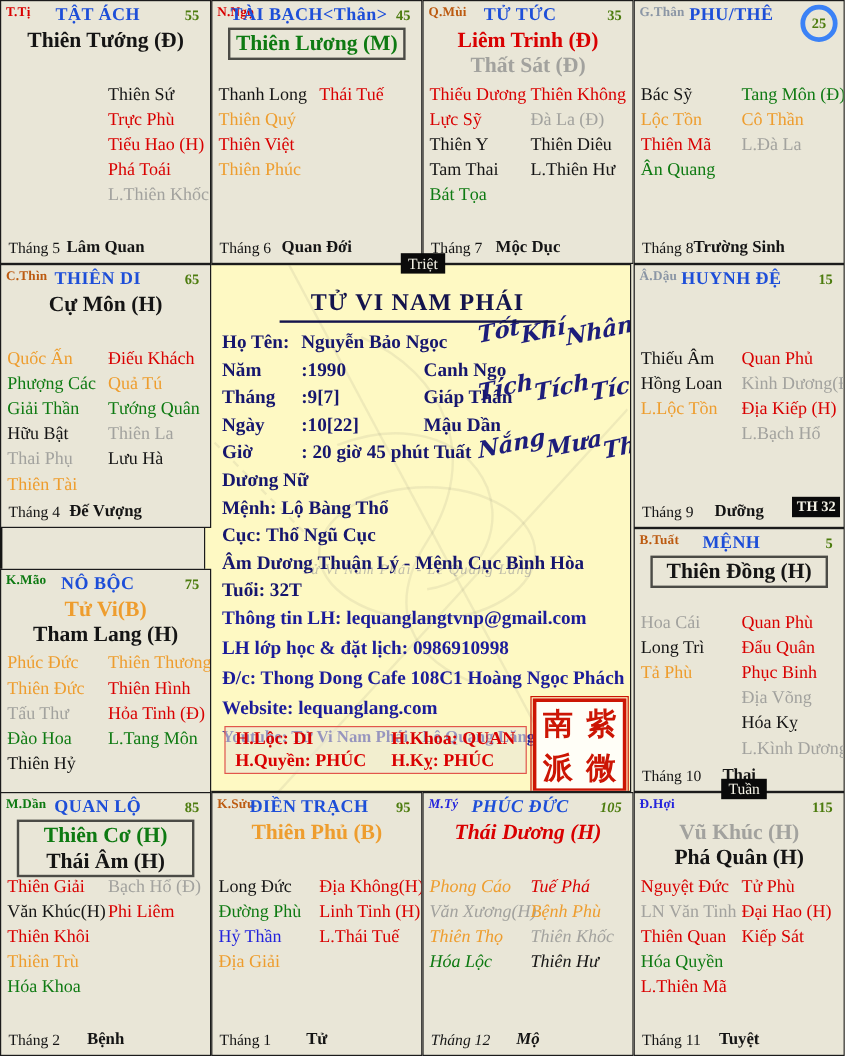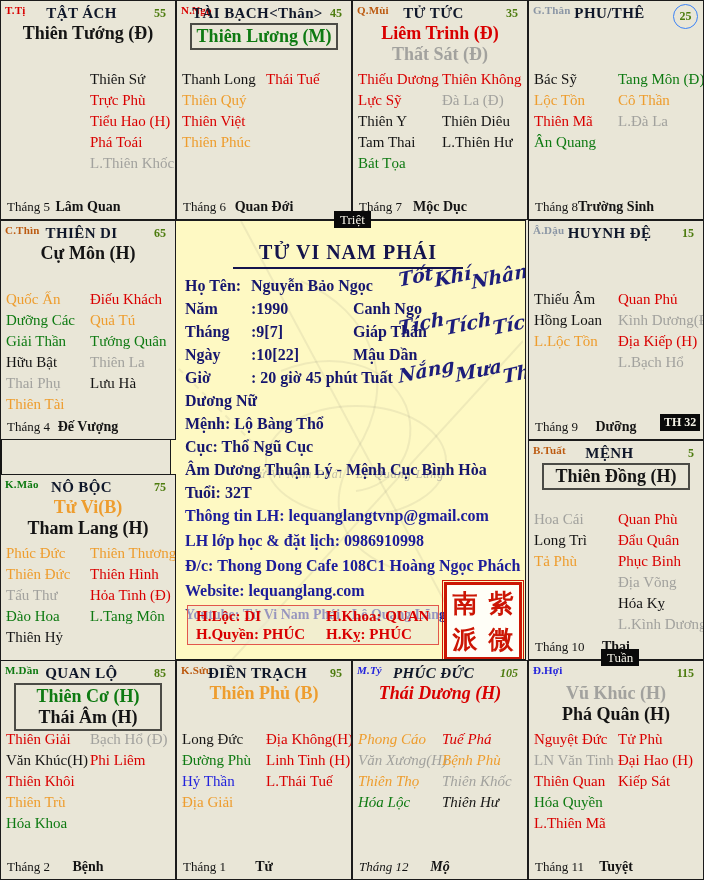--- a/index.html
+++ b/index.html
@@ -2,23 +2,23 @@
 <html><head>
 <meta charset="utf-8">
 <style>
   html,body{margin:0;padding:0;}
   body{width:704px;height:880px;background:#e9e6d7;font-family:"Liberation Serif","DejaVu Serif",serif;}
   #board{position:relative;width:704px;height:880px;background:#e9e6d7;box-shadow:inset 0 0 0 2px #141414;overflow:hidden;}
 
   
   .cell{position:absolute;width:176px;height:220px;border:1px solid #1b1b1b;background:#e9e6d7;overflow:hidden;box-sizing:border-box;}
   .corner{position:absolute;top:3px;left:4px;font-size:11px;font-weight:bold;letter-spacing:.2px;}
-  .ptitle{position:absolute;top:4px;left:0;right:13px;text-align:center;font-size:15px;font-weight:bold;color:#0f172a;letter-spacing:.4px;}
+  .ptitle{position:absolute;top:4px;left:0;right:13px;text-align:center;font-size:15px;font-weight:bold;color:#1d4ed8;letter-spacing:.4px;}
   .pnum{position:absolute;top:5px;right:9px;font-size:12px;font-weight:bold;color:#4d7c0f;}
-  .pnum.circled{top:3px;right:5px;width:23px;height:23px;line-height:23px;text-align:center;border:1px solid #3b82f6;border-radius:50%;}
+  .pnum.circled{top:3px;right:5px;width:23px;height:23px;line-height:23px;text-align:center;border:4px solid #3b82f6;border-radius:50%;}
   .mains{position:absolute;top:22px;left:0;right:0;text-align:center;line-height:21px;z-index:2;}
   .mains.boxed{left:13px;right:13px;border:2px solid #4b4b46;padding:1px 0;}
   .main{display:block;font-size:18px;font-weight:bold;white-space:nowrap;}
   .stars{position:absolute;top:68px;left:0;right:0;display:flex;}
   .scol{width:50%;box-sizing:border-box;}
   .scol.left{padding-left:5px;}
   .scol.right{padding-left:2px;}
   .star{font-size:15px;line-height:21px;white-space:nowrap;}
   .pbottom{position:absolute;bottom:4px;left:0;right:0;height:18px;}
   .month{position:absolute;left:6px;bottom:0;font-size:13px;color:#141414;}
@@ -225,21 +225,21 @@
     <div class="cell" style="left: 0px; top: 220px;">
       <div class="corner c-brown">C.Thìn</div>
       <div class="ptitle">THIÊN DI</div>
       <div class="pnum">65</div>
       <div class="mains">
         <div class="main c-black">Cự Môn (H)</div>
       </div>
       <div class="stars">
         <div class="scol left">
           <div class="star c-orange">Quốc Ấn</div>
-          <div class="star c-green">Dưỡng Các</div>
+          <div class="star c-green">Phượng Các</div>
           <div class="star c-green">Giải Thần</div>
           <div class="star c-black">Hữu Bật</div>
           <div class="star c-gray">Thai Phụ</div>
           <div class="star c-orange">Thiên Tài</div>
         </div>
         <div class="scol right">
           <div class="star c-red">Điếu Khách</div>
           <div class="star c-orange">Quả Tú</div>
           <div class="star c-green">Tướng Quân</div>
           <div class="star c-gray">Thiên La</div>

